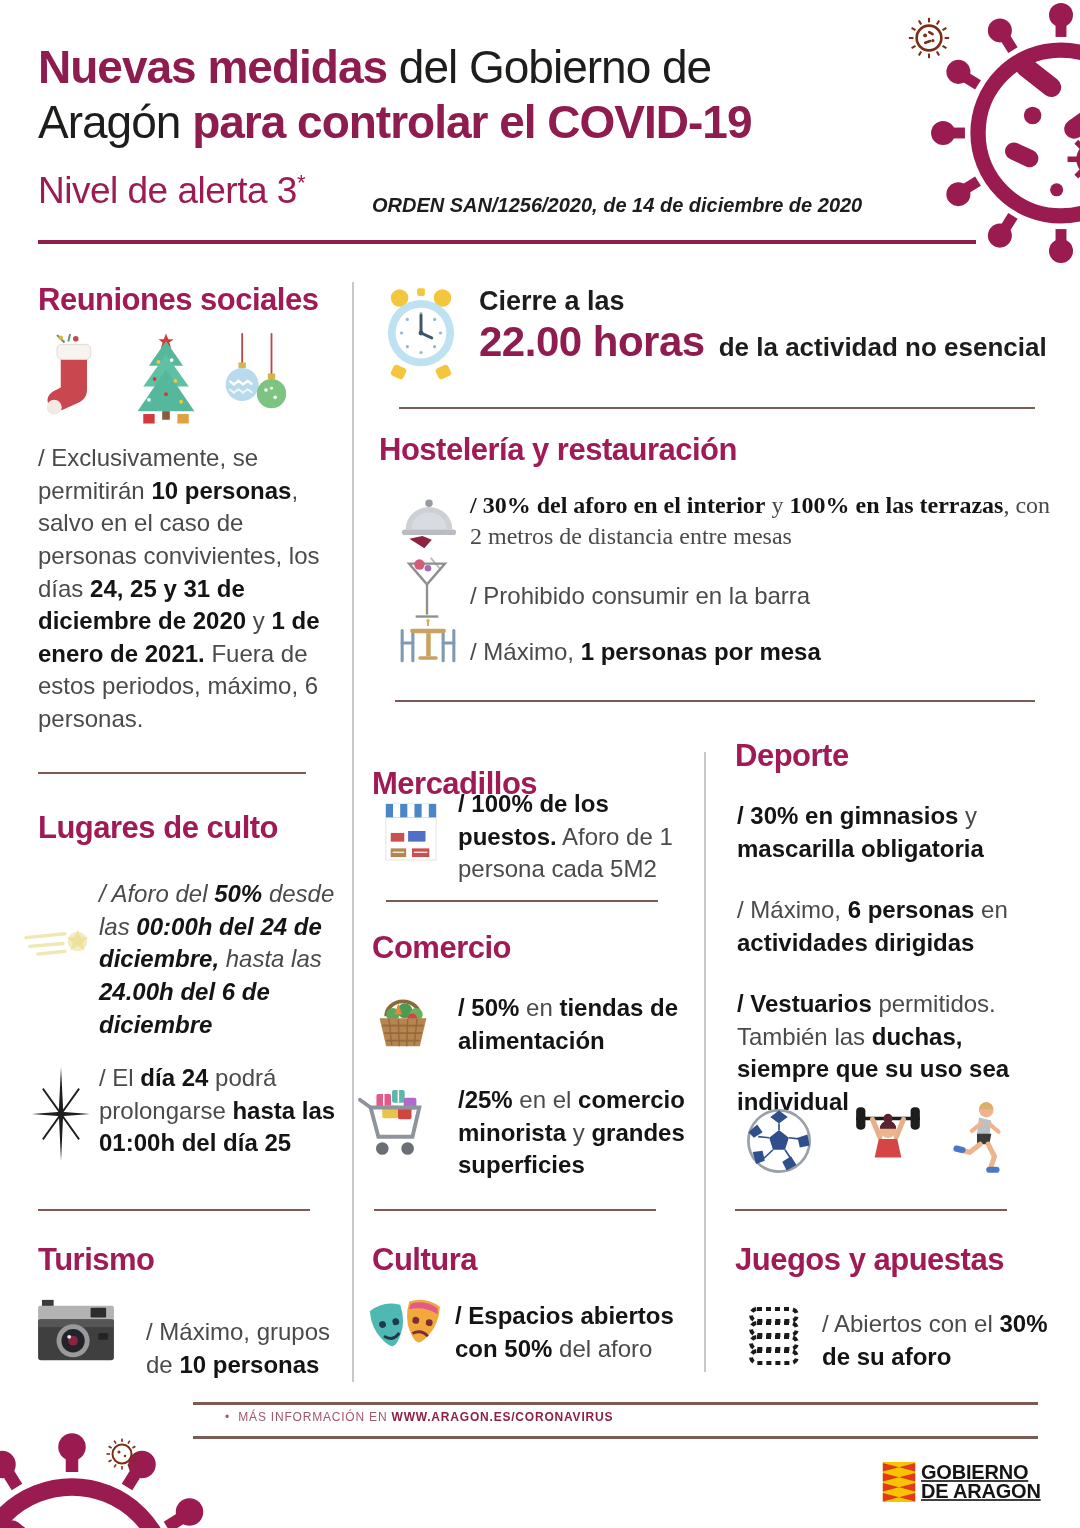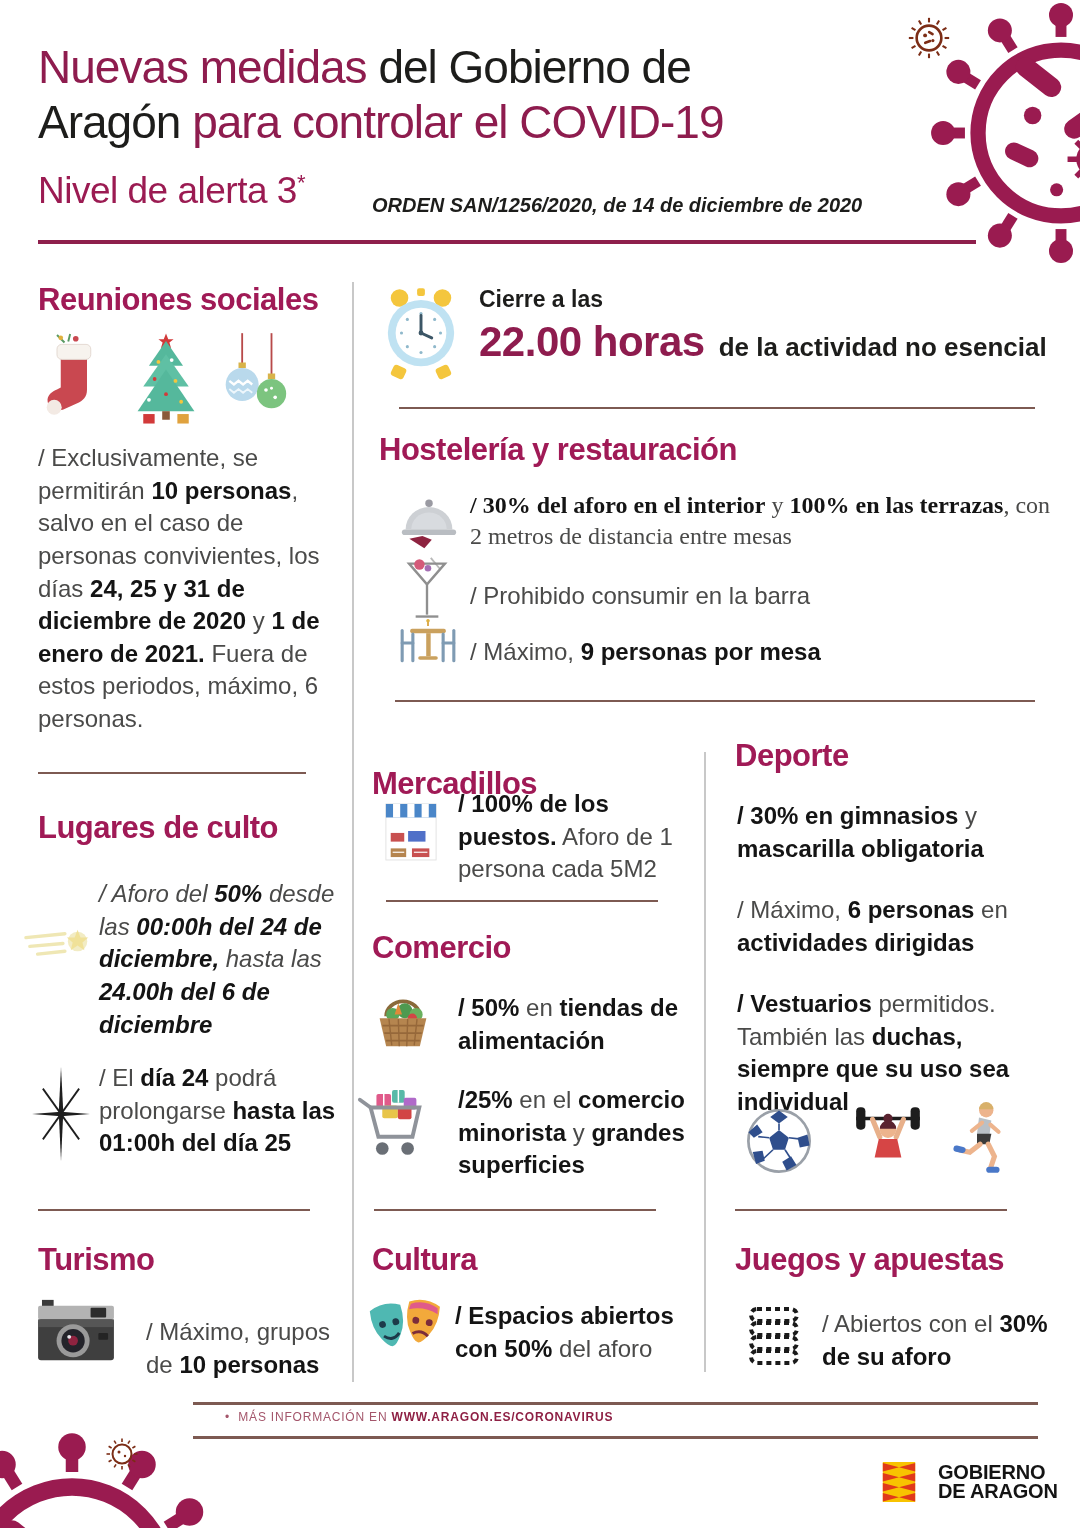--- a/index.html
+++ b/index.html
@@ -1,30 +1,30 @@
 <!DOCTYPE html>
 <html><head>
 <meta charset="utf-8">
 <style>
   html,body{margin:0;padding:0;background:#e9e9e9;}
   .poster{position:relative;width:1080px;height:1528px;background:#ffffff;overflow:hidden;
           font-family:"Liberation Sans", sans-serif;color:#3f3f3e;}
   .abs{position:absolute;}
   .h-title{font-size:46px;font-weight:400;color:#1d1d1b;letter-spacing:-1px;white-space:nowrap;line-height:1.2;}
-  .h-title b{color:#8e1c4e;font-weight:400;}
+  .h-title b{color:#8e1c4e;font-weight:700;}
   .alert{font-size:37px;color:#9b1b52;letter-spacing:-0.5px;white-space:nowrap;}
   .alert sup{font-size:22px;}
   .order{font-size:20px;font-style:italic;font-weight:700;color:#1d1d1b;white-space:nowrap;}
   .sec-title{font-size:31px;font-weight:700;color:#a01a56;letter-spacing:-0.5px;white-space:nowrap;}
   .body-t{font-size:24px;line-height:1.36;color:#4a4a49;}
   .body-t b{color:#141414;font-weight:700;}
   .rule{background:#7d5a52;height:2px;}
   .rule-accent{background:#8e1f4c;height:4px;}
   .vrule{background:#c8c8c8;width:2px;}
-  .cierre1{font-size:23px;font-weight:700;color:#1d1d1b;white-space:nowrap;}
+  .cierre1{font-size:27px;font-weight:700;color:#1d1d1b;white-space:nowrap;}
   .cierre2{white-space:nowrap;}
   .cierre2 .big{font-size:42px;font-weight:700;color:#8e1c4e;letter-spacing:-0.5px;}
   .cierre2 .sml{font-size:26px;font-weight:700;color:#1d1d1b;margin-left:14px;}
   .foot{font-size:12px;letter-spacing:0.8px;white-space:nowrap;color:#a4566b;}
   .foot b{color:#8e2044;font-weight:700;}
   .logo-text{font-size:20px;font-weight:700;color:#141414;line-height:0.95;letter-spacing:-0.2px;white-space:nowrap;}
   svg{display:block;}
 </style>
 </head>
 <body>
@@ -289,21 +289,21 @@
         <path d="M8 14 v34"></path>
           <path d="M8 28 h12"></path>
           <path d="M20 18 v30"></path>
         <path d="M66 14 v34"></path>
           <path d="M66 28 h-12"></path>
           <path d="M54 18 v30"></path>
       </g>
     </svg>
   </span>
   <p class="abs body-t" style="left:470px;top:636px;width:560px;margin:0;">
-    <span>/  Máximo, </span><b>9 personas por mesa</b>
+    <span>/  Máximo, </span><b>1 personas por mesa</b>
   </p>
 
   <div class="abs rule" style="left:395px;top:700px;width:640px;"></div>
 
   <div class="abs sec-title" style="left:372px;top:738px;margin-top:28px;">Mercadillos</div>
 
   <span class="abs" style="left:383px;top:800px;">
     <svg viewBox="0 0 58 64" width="56" height="62">
       <rect x="3" y="4" width="52" height="58" fill="#ffffff" stroke="#e3e3e3"></rect>
       <rect x="3" y="4" width="52" height="14" fill="#4a86c8"></rect>
@@ -571,21 +571,21 @@
         <line x1="26" y1="9.6" x2="27.8" y2="6.6"></line>
           <line x1="30.4" y1="14" x2="33.4" y2="12.2"></line>
       </g>
       <g fill="#7c2d16">
           <circle cx="17" cy="18" r="1.5"></circle>
           <circle cx="23" cy="22" r="1.2"></circle>
         </g>
     </svg>
   </span>
 
-  <div class="abs" style="left:882px;top:1462px;display:flex;align-items:center;gap:22px;">
+  <div class="abs" style="left:882px;top:1462px;display:flex;align-items:center;gap:5px;text-decoration:underline;">
     <span>
       <svg viewBox="0 0 34 42" width="34" height="40">
         <rect width="34" height="42" fill="#f8c300"></rect>
         <g fill="#e03a1a">
           <polygon points="0,1 17,5.5 0,10"></polygon>
             <polygon points="34,1 17,5.5 34,10"></polygon>
           <polygon points="0,11.5 17,16 0,20.5"></polygon>
             <polygon points="34,11.5 17,16 34,20.5"></polygon>
           <polygon points="0,22 17,26.5 0,31"></polygon>
             <polygon points="34,22 17,26.5 34,31"></polygon>

